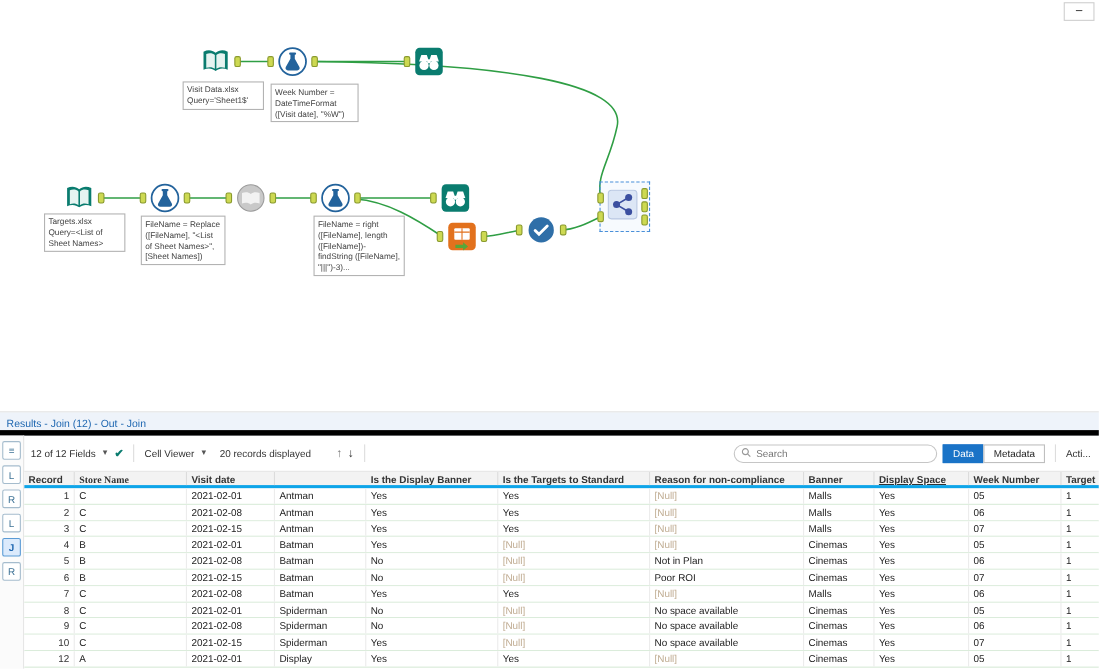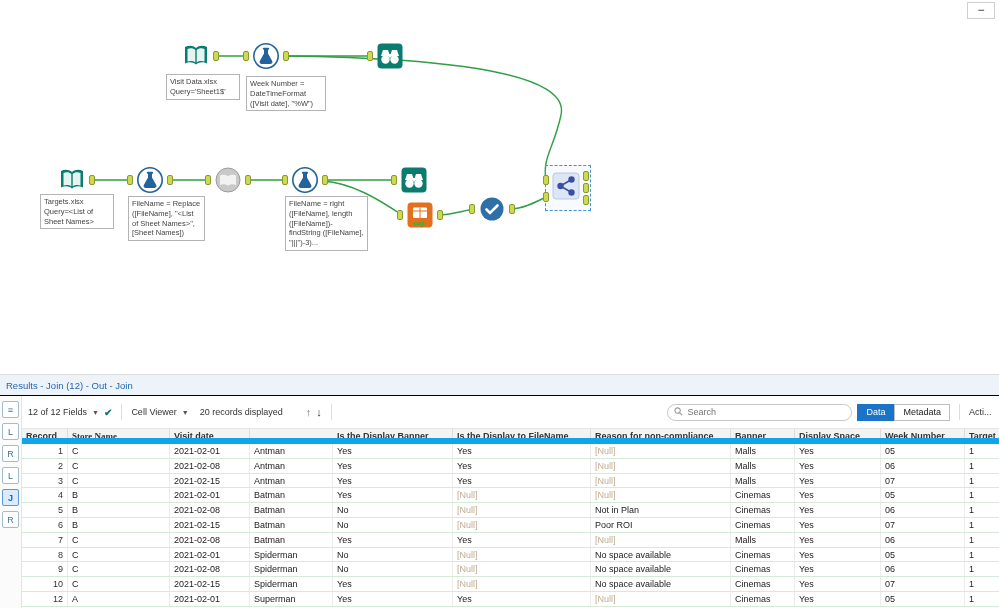--- a/index.html
+++ b/index.html
@@ -17,21 +17,21 @@
   .anchor.out { right:-9px; }
   .fanchor { position:absolute; width:6px; height:10px; background:#cdd952; border:1px solid #8a9a2e; border-radius:2px; }
   .annotation { position:absolute; background:#fff; border:1px solid #b3b3b3; font-size:7.5px;
     color:#444; padding:2px 3px; line-height:1.3; white-space:pre-line; }
   .selection-box { position:absolute; border:1px dashed #4a90d9; background:rgba(120,170,230,0.06); }
   .minimize-btn { position:absolute; top:2px; right:4px; width:28px; height:17px; border:1px solid #cfcfcf;
     background:#fff; font-size:12px; line-height:14px; text-align:center; color:#333; cursor:default; }
 
   
   .results { position:absolute; left:0; top:374px; width:999px; height:234px; background:#fff; border-top:1px solid #dcdcdc; }
-  .res-header { height:21px; background:#eef3fa; border-bottom:1px solid #000000; color:#1d66b0;
+  .res-header { height:21px; background:#eef3fa; border-bottom:5px solid #000000; color:#1d66b0;
     font-size:9.5px; line-height:21px; padding-left:6px; }
   .strip { position:absolute; left:0; top:21px; bottom:0; width:22px; background:#fbfbfb; border-right:1px solid #e4e4e4; }
   .strip-icon { width:17px; height:17px; margin:5px auto 0 auto; border:1px solid #a5bccd; color:#3f7396;
     font-size:9px; display:flex; align-items:center; justify-content:center; border-radius:2px; background:#fff; }
   .strip-icon.sel { background:#dbeafc; border-color:#5b9bd5; color:#1d66b0; font-weight:bold; }
 
   .toolbar { position:absolute; left:22px; top:21px; right:0; height:33px; display:flex; align-items:center;
     font-size:9px; color:#333; padding:0 6px; border-bottom:1px solid #e6e6e6; gap:5px; }
   .caret { font-size:7px; color:#555; }
   .tb-sep { width:1px; height:16px; background:#ddd; margin:0 4px; }
@@ -39,21 +39,21 @@
   .arrow-ic { font-size:11px; color:#777; }
   .searchbox { margin-left:auto; width:185px; height:17px; border:1px solid #c6c6c6; border-radius:9px;
     display:flex; align-items:center; padding:0 6px; gap:4px; background:#fff; }
   .searchbox input { border:none; outline:none; flex:1; font-size:9px; font-family:"Liberation Sans",sans-serif; color:#333; background:transparent; }
   .seg-btn { height:17px; font-size:9px; padding:0 8px; border:1px solid #bfbfbf; background:#fff; color:#222;
     line-height:15px; cursor:default; }
   .seg-btn.primary { background:#1a73c7; border-color:#1a73c7; color:#fff; }
   .actions-lbl { white-space:nowrap; overflow:hidden; width:24px; }
 
   .grid { position:absolute; left:22px; top:54px; right:0; bottom:0; overflow:hidden; font-size:9px; }
-  .thead { display:flex; height:15px; background:#f3f3f3; border-bottom:6px solid #0ea5e9; color:#333; font-weight:bold; }
+  .thead { display:flex; height:15px; background:#f3f3f3; border-bottom:3px solid #0ea5e9; color:#333; font-weight:bold; }
   .th { padding:0 4px; border-right:1px solid #dcdcdc; overflow:hidden; white-space:nowrap; line-height:15px; flex-shrink:0; }
   .trow { display:flex; height:14.8px; border-bottom:1px solid #d7ead7; background:#fff; }
   .td { padding:0 4px; border-right:1px solid #ececec; overflow:hidden; white-space:nowrap; line-height:14.5px; flex-shrink:0; color:#222; }
   .td.num { text-align:right; color:#333; }
   .td.null { color:#c0ac92; }
 </style>
 </head>
 <body>
 
 <div class="canvas">
@@ -231,21 +231,21 @@
     <span class="actions-lbl">Acti...</span>
   </div>
 
   <div class="grid">
     <div class="thead">
         <div class="th" style="width: 46px;">Record</div>
         <div class="th" style="width: 102px; font-family: Liberation Serif, serif;">Store Name</div>
         <div class="th" style="width: 80px;">Visit date</div>
         <div class="th" style="width: 83px; margin-top: 24px;">Display Code</div>
         <div class="th" style="width: 120px;">Is the Display Banner</div>
-        <div class="th" style="width: 138px;">Is the Display to FileName</div>
+        <div class="th" style="width: 138px;">Is the Targets to Standard</div>
         <div class="th" style="width: 140px;">Reason for non-compliance</div>
         <div class="th" style="width: 64px;">Banner</div>
         <div class="th" style="width: 86px; text-decoration: underline;">Display Space</div>
         <div class="th" style="width: 84px;">Week Number</div>
         <div class="th" style="width: 60px;">Target</div>
       </div>
     <div>
         <div class="trow">
           <div class="td num" style="width: 46px;">1</div>
           <div class="td" style="width: 102px;">C</div>
@@ -373,21 +373,21 @@
           <div class="td" style="width: 140px;">No space available</div>
           <div class="td" style="width: 64px;">Cinemas</div>
           <div class="td" style="width: 86px;">Yes</div>
           <div class="td" style="width: 84px;">07</div>
           <div class="td" style="width: 60px;">1</div>
         </div>
         <div class="trow">
           <div class="td num" style="width: 46px;">12</div>
           <div class="td" style="width: 102px;">A</div>
           <div class="td" style="width: 80px;">2021-02-01</div>
-          <div class="td" style="width: 83px;">Superman</div>
+          <div class="td" style="width: 83px;">Display</div>
           <div class="td" style="width: 120px;">Yes</div>
           <div class="td" style="width: 138px;">Yes</div>
           <div class="td null" style="width: 140px;">[Null]</div>
           <div class="td" style="width: 64px;">Cinemas</div>
           <div class="td" style="width: 86px;">Yes</div>
           <div class="td" style="width: 84px;">05</div>
           <div class="td" style="width: 60px;">1</div>
         </div>
       </div>
   </div>

